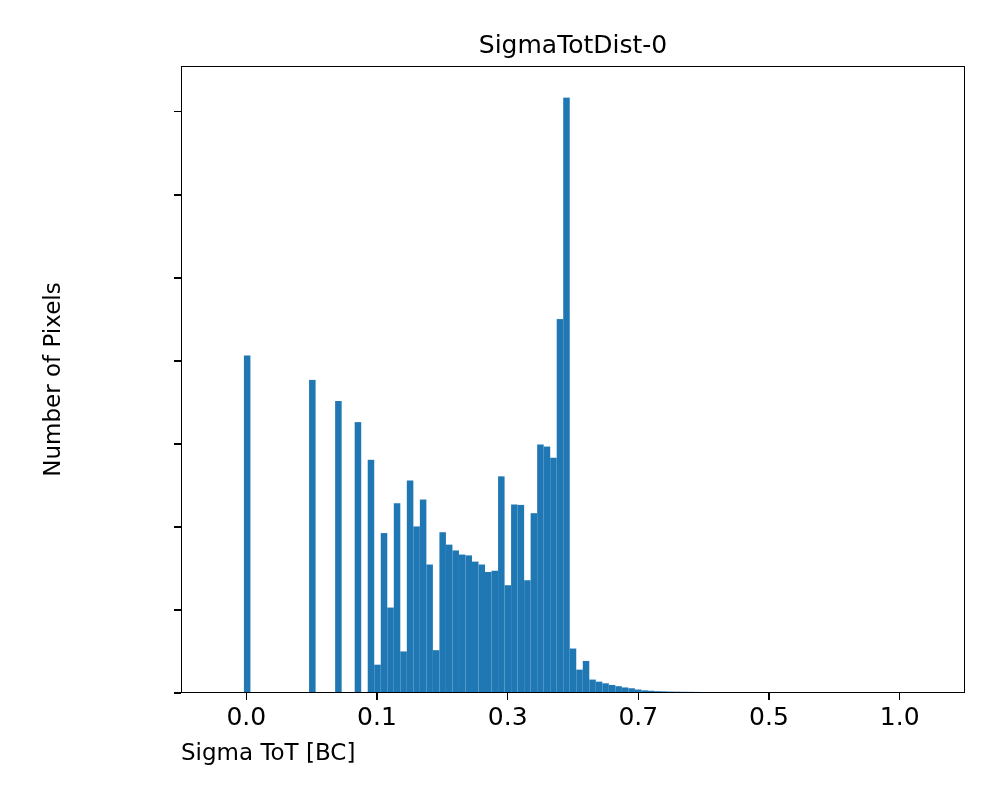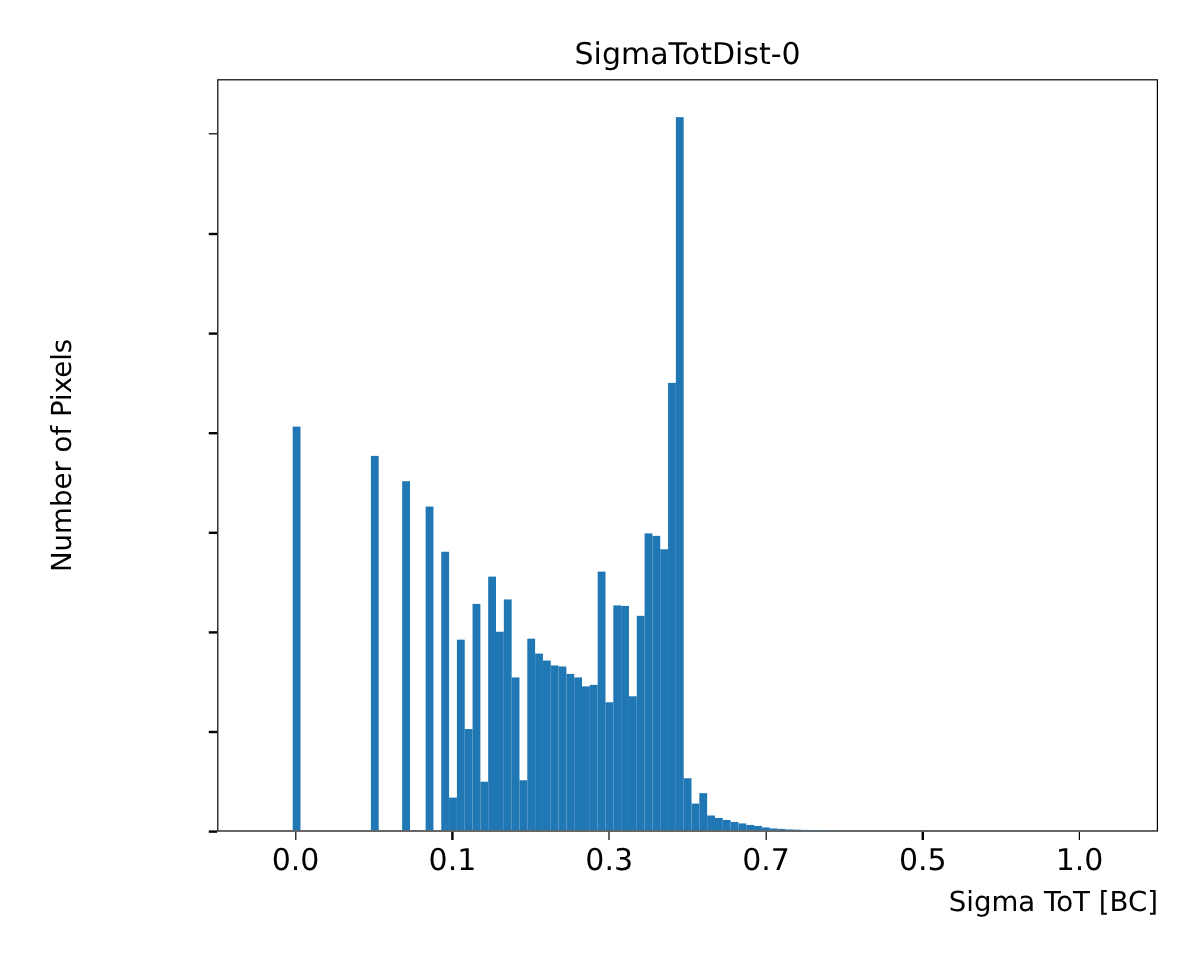--- a/index.html
+++ b/index.html
@@ -71,21 +71,21 @@
     top: 693px;
     width: 1.6px;
     height: 7px;
     background: #000000;
   }
   #xlabel {
     position: absolute;
     left: 181px;
     top: 738px;
     width: 784px;
-    text-align: right;
+    text-align: left;
     font-size: 23px;
     color: #000000;
     line-height: 28px;
     white-space: nowrap;
   }
   #ylabel {
     position: absolute;
     left: 0px;
     top: 0px;
     width: 627px;

